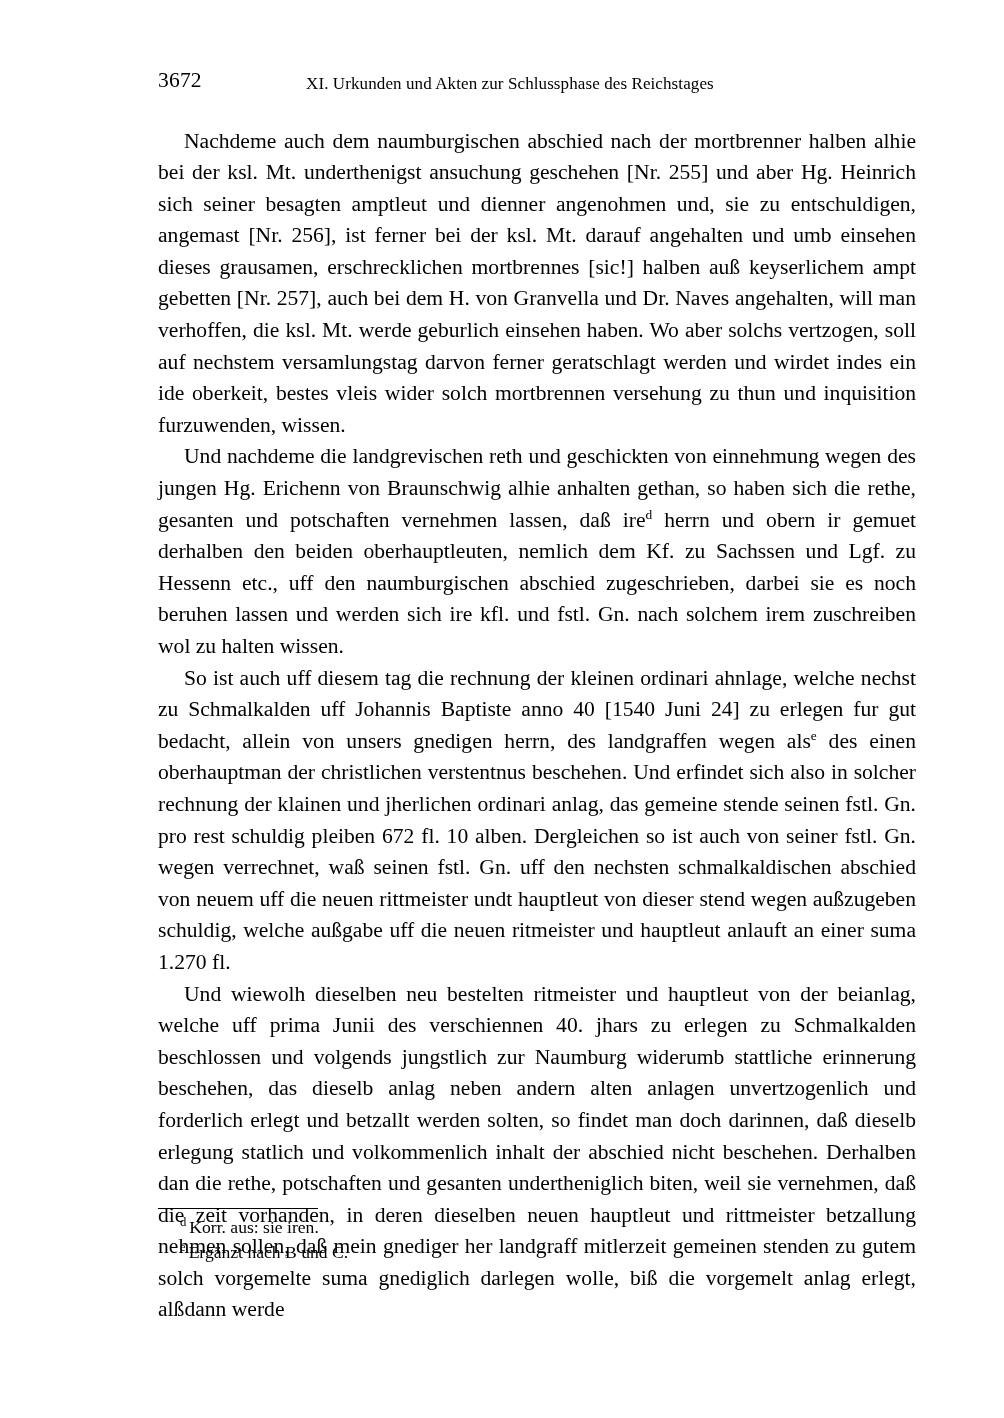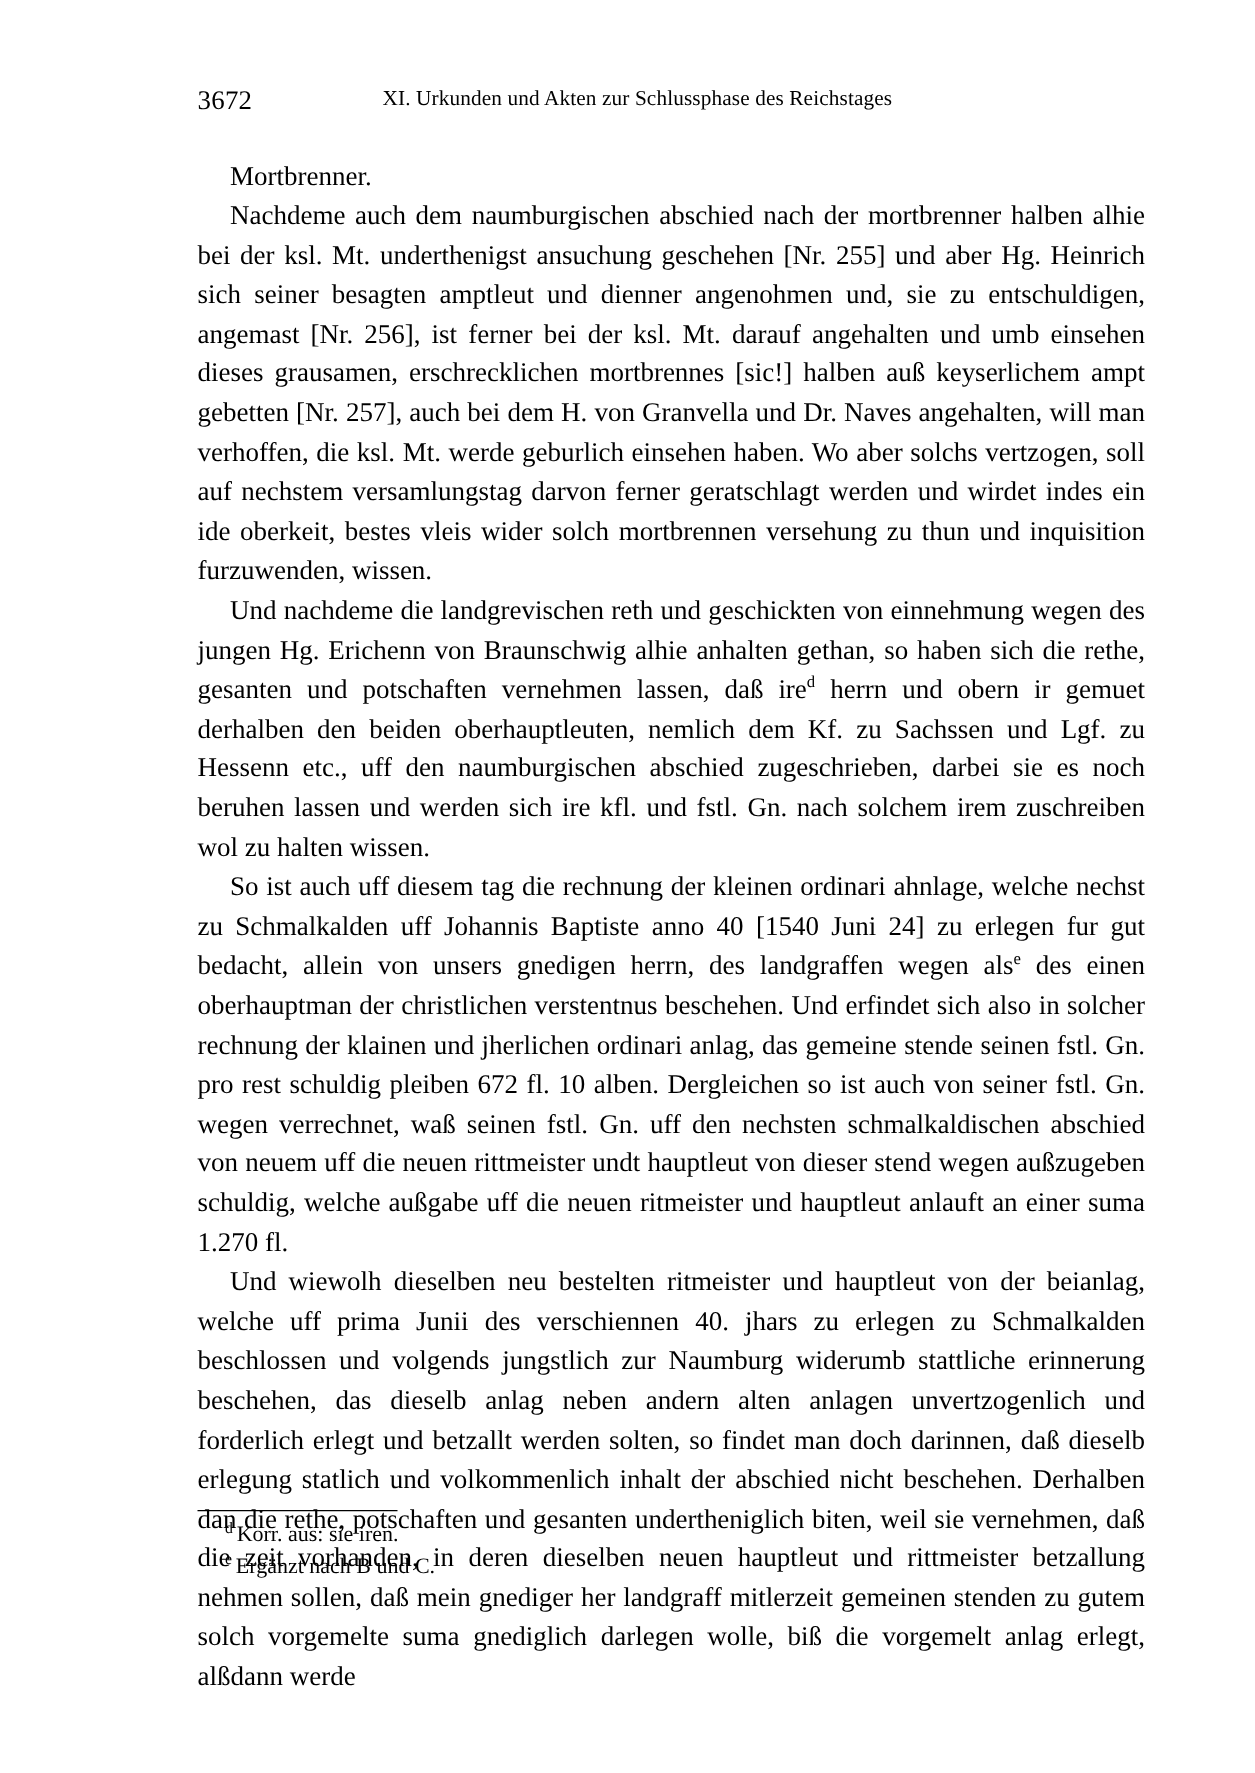--- a/index.html
+++ b/index.html
@@ -23,21 +23,21 @@
   .content {
     position: absolute;
     left: 158px;
     top: 70px;
     width: 758px;
   }
 
   
   .running-head {
     display: flex;
-    align-items: flex-start;
+    align-items: flex-end;
     font-size: 20px;
     line-height: 1.0;
     margin-bottom: 34px;
     white-space: nowrap;
   }
   .folio {
     width: 148px;
     flex: 0 0 148px;
     font-size: 21.5px;
     letter-spacing: 0.2px;
@@ -108,21 +108,20 @@
 
   <div class="content">
 
     <div class="running-head">
       <span class="folio">3672</span>
       <span class="head-title">XI. Urkunden und Akten zur Schlussphase des Reichstages</span>
     </div>
 
     <div class="body-block">
 
-      <p class="para"><span>Mortbrenner.</span></p>
 
       <p class="para"><span>Nachdeme auch dem naumburgischen abschied nach der mortbrenner halben alhie bei der ksl. Mt. underthenigst ansuchung geschehen </span><span class="it">[Nr. 255]</span><span> und aber Hg. Heinrich sich seiner besagten amptleut und dienner angenohmen und, sie zu entschuldigen, angemast </span><span class="it">[Nr. 256]</span><span>, ist ferner bei der ksl. Mt. darauf angehalten und umb einsehen dieses grausamen, erschrecklichen mortbrennes </span><span class="it">[sic!]</span><span> halben auß keyserlichem ampt gebetten </span><span class="it">[Nr. 257]</span><span>, auch bei dem H. von Granvella und Dr. Naves angehalten, will man verhoffen, die ksl. Mt. werde geburlich einsehen haben. Wo aber solchs vertzogen, soll auf nechstem versamlungstag darvon ferner geratschlagt werden und wirdet indes ein ide oberkeit, bestes vleis wider solch mortbrennen versehung zu thun und inquisition furzuwenden, wissen.</span></p>
 
       <p class="para"><span>Und nachdeme die landgrevischen reth und geschickten von einnehmung wegen des jungen Hg. Erichenn von Braunschwig alhie anhalten gethan, so haben sich die rethe, gesanten und potschaften vernehmen lassen, daß ire</span><sup class="fn-ref">d</sup><span> herrn und obern ir gemuet derhalben den beiden oberhauptleuten, nemlich dem Kf. zu Sachssen und Lgf. zu Hessenn etc., uff den naumburgischen abschied zugeschrieben, darbei sie es noch beruhen lassen und werden sich ire kfl. und fstl. Gn. nach solchem irem zuschreiben wol zu halten wissen.</span></p>
 
 
       <p class="para"><span>So ist auch uff diesem tag die rechnung der kleinen ordinari ahnlage, welche nechst zu Schmalkalden uff Johannis Baptiste anno 40 </span><span class="it">[1540 Juni 24]</span><span> zu erlegen fur gut bedacht, allein von unsers gnedigen herrn, des landgraffen wegen als</span><sup class="fn-ref">e</sup><span> des einen oberhauptman der christlichen verstentnus beschehen. Und erfindet sich also in solcher rechnung der klainen und jherlichen ordinari anlag, das gemeine stende seinen fstl. Gn. pro rest schuldig pleiben 672 fl. 10 alben. Dergleichen so ist auch von seiner fstl. Gn. wegen verrechnet, waß seinen fstl. Gn. uff den nechsten schmalkaldischen abschied von neuem uff die neuen rittmeister undt hauptleut von dieser stend wegen außzugeben schuldig, welche außgabe uff die neuen ritmeister und hauptleut anlauft an einer suma 1.270 fl.</span></p>
 
       <p class="para"><span>Und wiewolh dieselben neu bestelten ritmeister und hauptleut von der beianlag, welche uff prima Junii des verschiennen 40. jhars zu erlegen zu Schmalkalden beschlossen und volgends jungstlich zur Naumburg widerumb stattliche erinnerung beschehen, das dieselb anlag neben andern alten anlagen unvertzogenlich und forderlich erlegt und betzallt werden solten, so findet man doch darinnen, daß dieselb erlegung statlich und volkommenlich inhalt der abschied nicht beschehen. Derhalben dan die rethe, potschaften und gesanten undertheniglich biten, weil sie vernehmen, daß die zeit vorhanden, in deren dieselben neuen hauptleut und rittmeister betzallung nehmen sollen, daß mein gnediger her landgraff mitlerzeit gemeinen stenden zu gutem solch vorgemelte suma gnediglich darlegen wolle, biß die vorgemelt anlag erlegt, alßdann werde</span></p>
 

